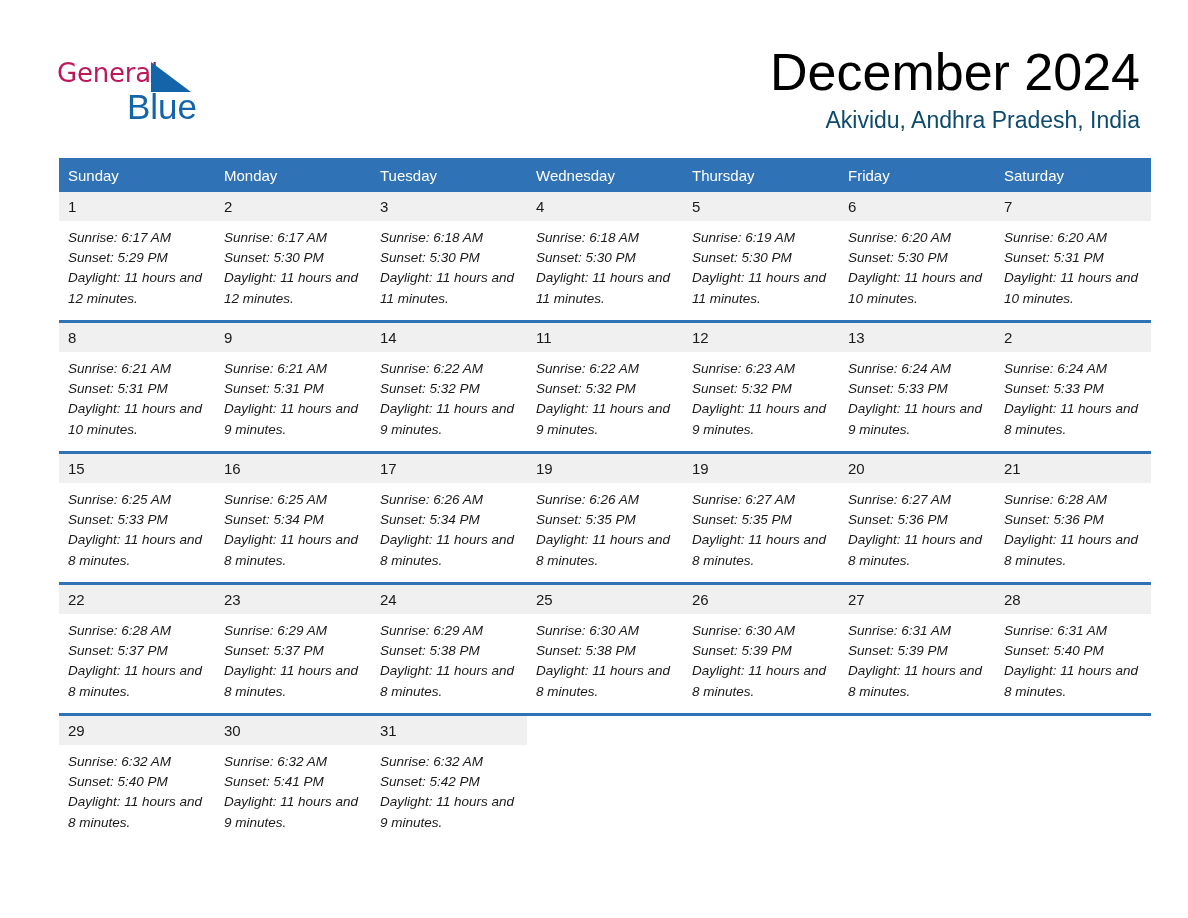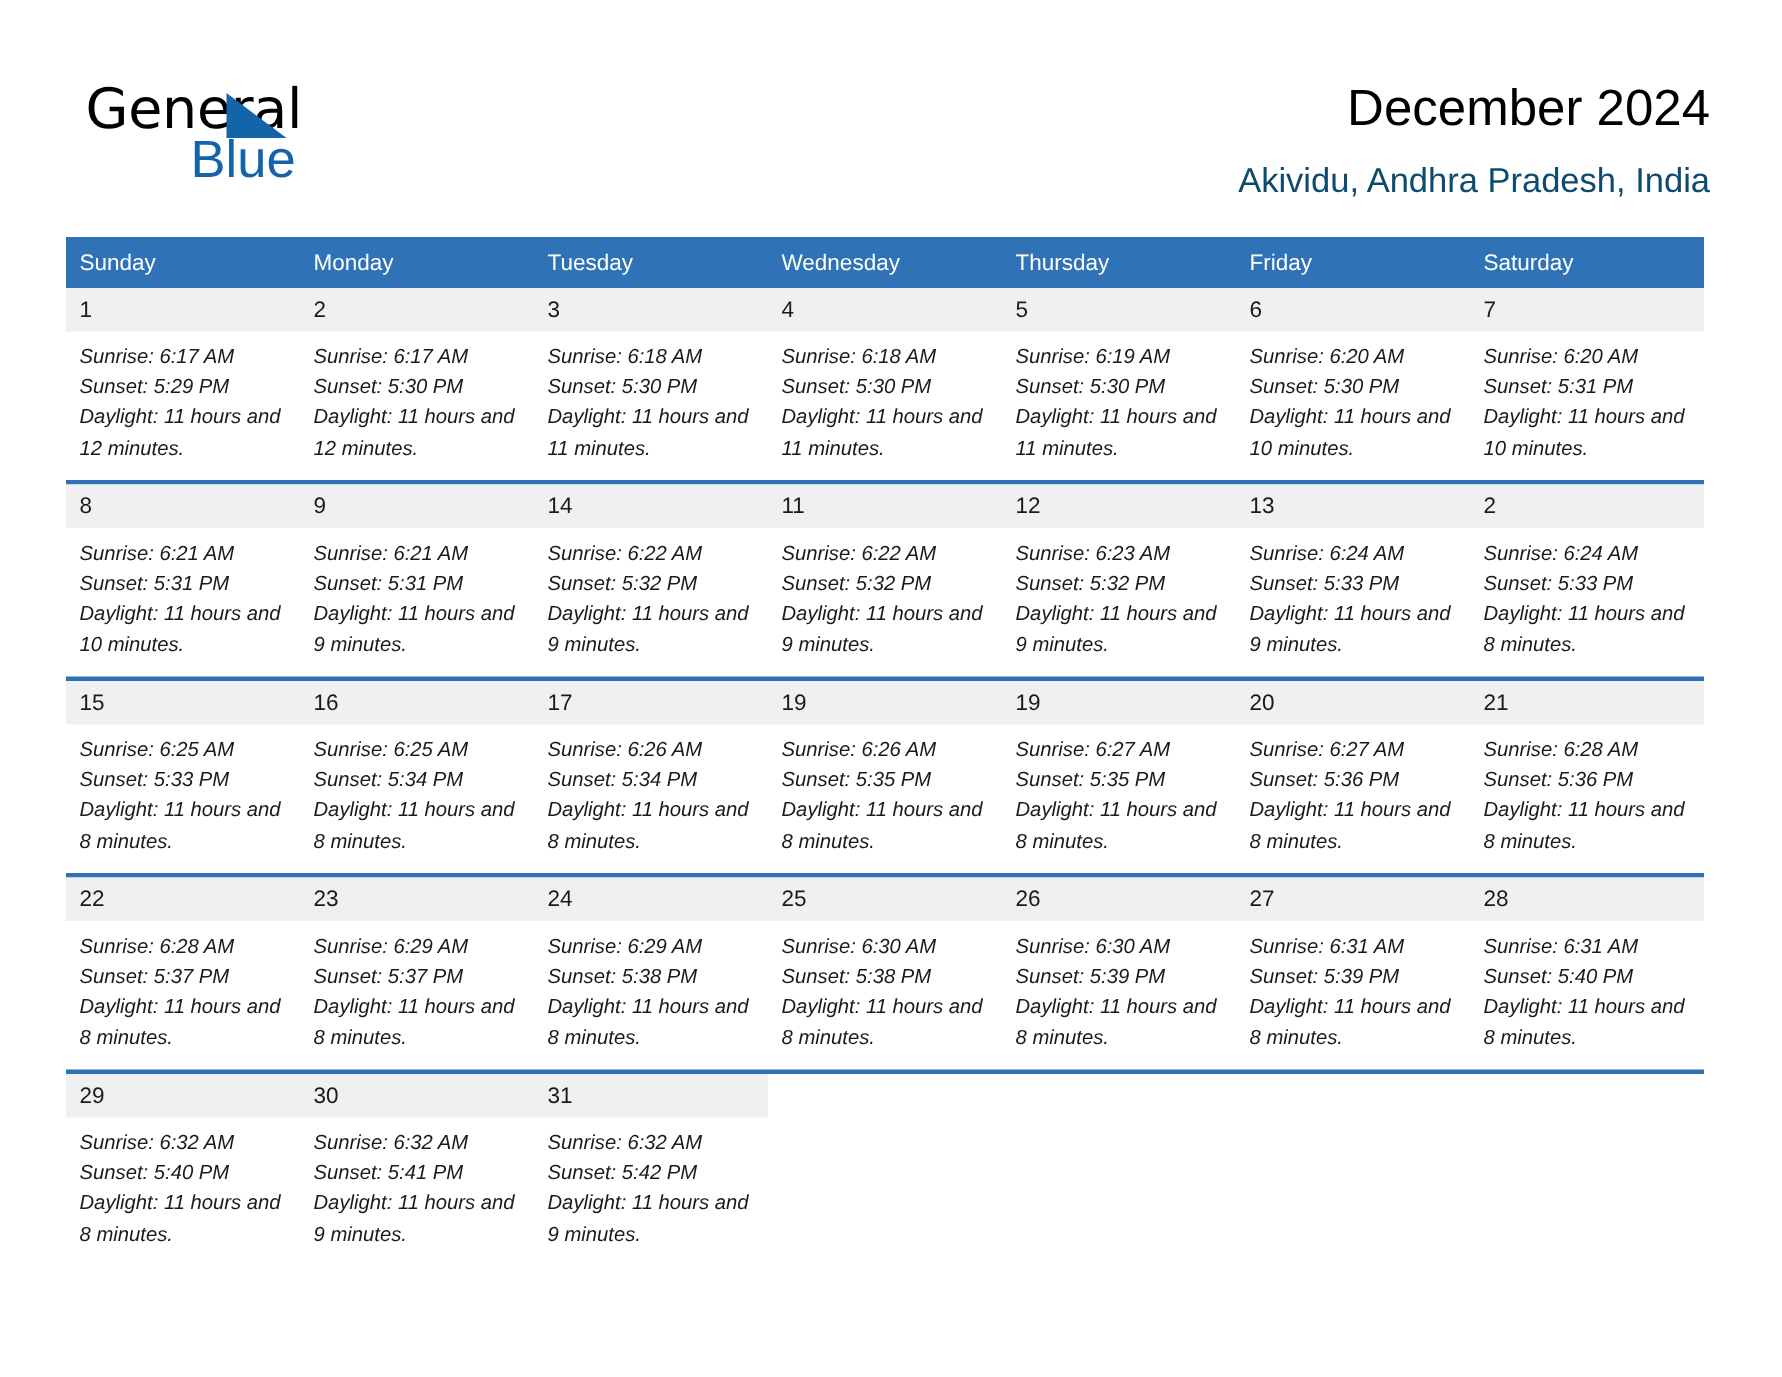--- a/index.html
+++ b/index.html
@@ -32,23 +32,23 @@
     position: absolute;
     left: 57px;
     top: 53px;
     width: 240px;
     height: 76px;
   }
   .logo-general {
     position: absolute;
     left: 0;
     top: 0;
-    font-size: 37px;
+    font-size: 26px;
     line-height: 40px;
-    color: #000000;
+    color: #be185d;
     letter-spacing: -0.2px;
     font-family: "DejaVu Sans", sans-serif;
     font-weight: 400;
   }
   .logo-triangle {
     position: absolute;
     left: 94px;
     top: 9px;
     width: 0;
     height: 0;
@@ -65,39 +65,39 @@
     font-family: Liberation Sans, sans-serif;
     font-weight: 400;
   }
   .title-block {
     position: absolute;
     right: 48px;
     top: 46px;
     text-align: right;
   }
   .month-title {
-    font-size: 34px;
+    font-size: 52px;
     line-height: 52px;
     color: #000000;
     font-weight: 400;
     white-space: nowrap;
   }
   .location {
     margin-top: 8px;
     font-size: 23px;
     line-height: 28px;
     color: #0c4a6e;
     font-weight: 400;
     white-space: nowrap;
   }
 
   
   .calendar {
     position: absolute;
-    left: 44px;
+    left: 59px;
     top: 158px;
     width: 1092px;
     border-collapse: collapse;
     table-layout: fixed;
   }
   .calendar th {
     background: #2f72b5;
     color: #ffffff;
     font-size: 15px;
     font-weight: 400;

